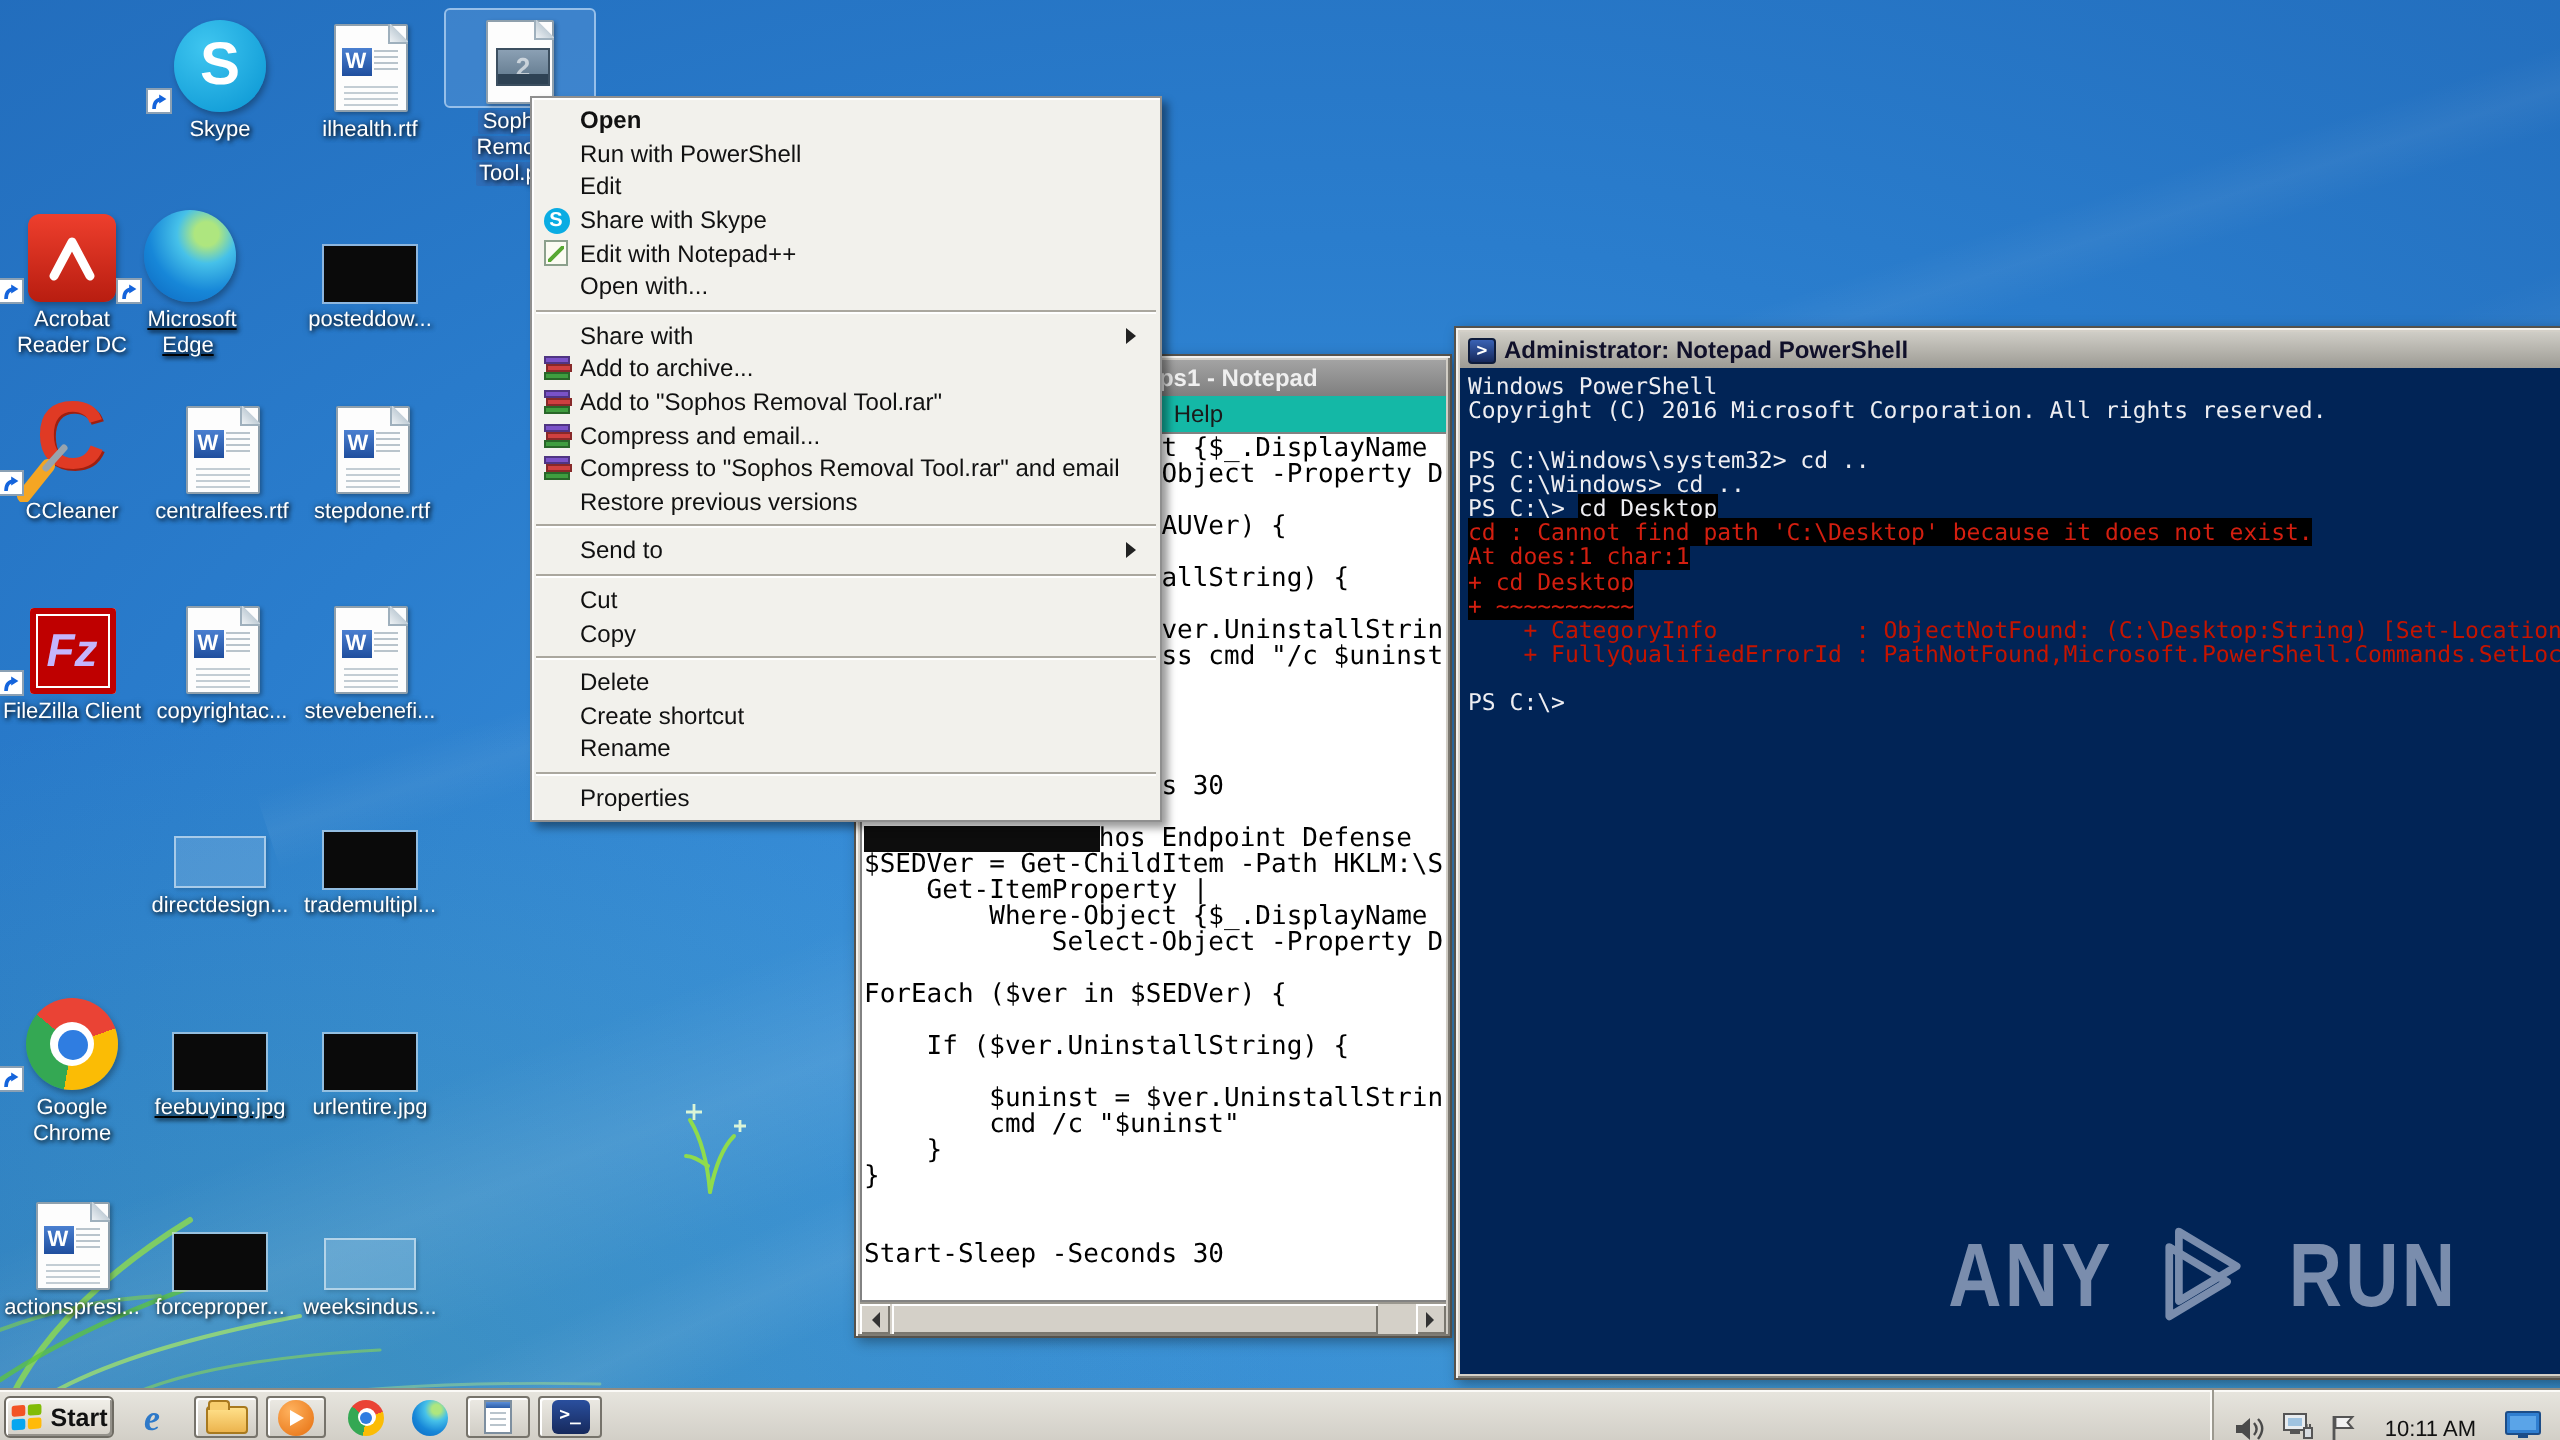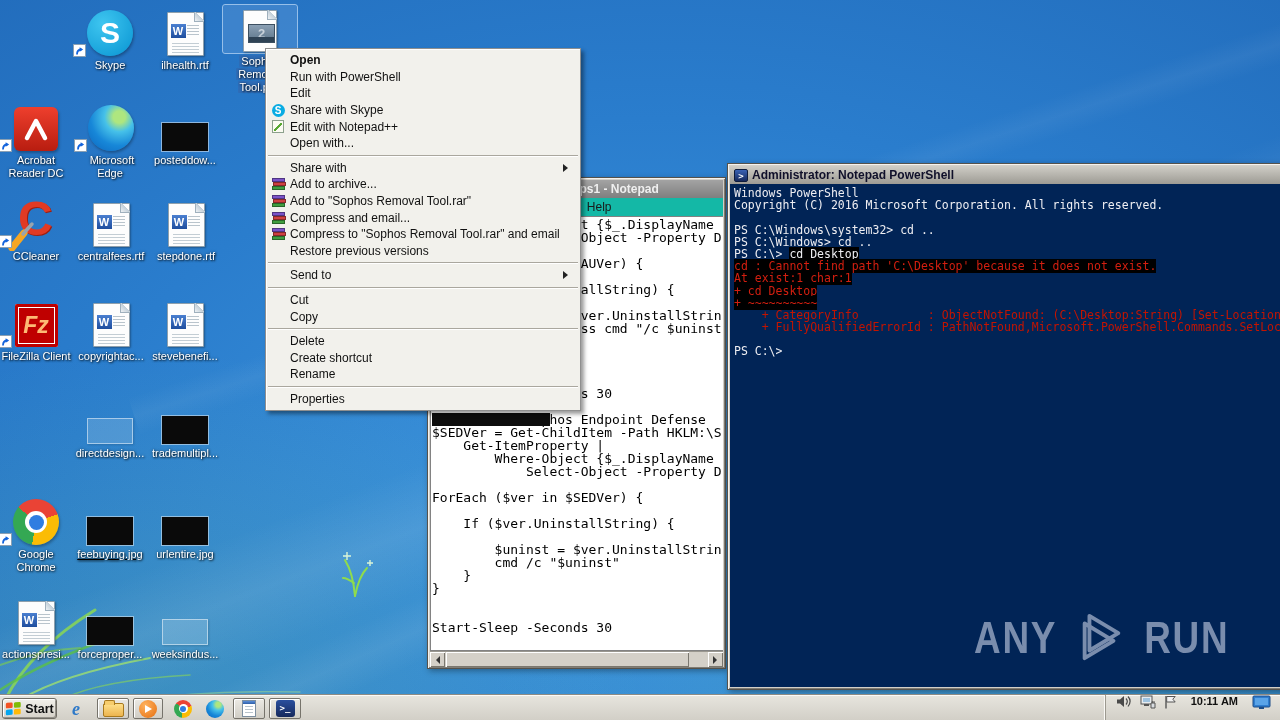--- a/index.html
+++ b/index.html
@@ -136,22 +136,22 @@
   .tb-wmp i{width:0;height:0;border:4px solid transparent;border-left:7px solid #fff;margin-left:4px;}
   .cir.small{width:18px;height:18px;box-shadow:none;}
   .cir.small .chr-center{inset:4.5px;}
   .cir.small .chr-center::after{inset:1.5px;}
   .tb-note{position:relative;width:14px;height:17px;background:#fff;border:1px solid #7d8fa0;}
   .tb-note::before{content:"";position:absolute;left:0;right:0;top:0;height:3px;background:linear-gradient(#5b8ed8,#2d5ea8);}
   .tb-note::after{content:"";position:absolute;left:2px;right:2px;top:5px;height:8px;
     background:repeating-linear-gradient(#b9c4cc 0 1px,transparent 1px 3px);}
   .tb-ps{width:19px;height:17px;background:linear-gradient(#2a4f9e,#16295c);border-radius:3px;
     color:#fff;font:bold 9px/17px "DejaVu Sans Mono",monospace;text-align:center;}
-  #tray{position:absolute;right:0;top:0;height:26px;display:flex;align-items:flex-start;gap:8px;padding:0 8px 0 10px;
-    border-left:1px solid #9c998f;box-shadow:-1px 0 0 #fbfaf7;font-weight:bold;}
+  #tray{position:absolute;right:0;top:0;height:26px;display:flex;align-items:flex-end;gap:8px;padding:0 8px 0 10px;
+    border-left:1px solid #9c998f;box-shadow:-1px 0 0 #fbfaf7;}
   #tray-time{font-size:11px;color:#111;padding:0 6px;}
   .tray-ico{display:flex;align-items:center;}
 
   .wmlogo{display:block;}
 </style>
 </head>
 <body>
 
 <div id="screen">
   <div class="streak s1"></div>
@@ -223,21 +223,21 @@
           </div>
           <div class="sc-arrow">
             <svg width="10" height="10" viewBox="0 0 10 10">
               <path d="M2 8.5 Q2 3.5 6.4 3.5" fill="none" stroke="#1464dc" stroke-width="1.8"></path>
               <path d="M4.6 1.2 L8.2 3.5 L4.6 5.8 Z" fill="#1464dc"></path>
             </svg>
           </div>
         </div>
         <div class="dicon-label"><span>Acrobat</span><br><span>Reader DC</span></div>
       </div>
-      <div class="dicon" style="left: 74px; top: 104px;">
+      <div class="dicon" style="left: 58px; top: 104px; text-decoration: underline;">
         <div class="dicon-img">
           <div class="cir" style="background:radial-gradient(circle at 68% 26%,#aee67f 0 13%,#46c1e9 32%,#1787d8 62%,#0b64bd 100%)"></div>
           <div class="sc-arrow">
             <svg width="10" height="10" viewBox="0 0 10 10">
               <path d="M2 8.5 Q2 3.5 6.4 3.5" fill="none" stroke="#1464dc" stroke-width="1.8"></path>
               <path d="M4.6 1.2 L8.2 3.5 L4.6 5.8 Z" fill="#1464dc"></path>
             </svg>
           </div>
         </div>
         <div class="dicon-label"><span>Microsoft Edge</span></div>
@@ -284,21 +284,21 @@
             <b class="wbox">W</b>
             <span class="plines"></span>
             <span class="plines2"></span>
           </div>
         </div>
         <div class="dicon-label"><span>stepdone.rtf</span></div>
       </div>
       <div class="dicon" style="left: -1px; top: 300px;">
         <div class="dicon-img">
           <div class="sq" style="width:43px;height:43px;background:#bf0000;border-radius:2px;box-shadow:inset 0 0 0 3px #bf0000, inset 0 0 0 4px #fff">
-            <span style="color:#fdba74;font:bold italic 23px 'Liberation Sans',sans-serif">Fz</span>
+            <span style="color:#c4b5fd;font:bold italic 23px 'Liberation Sans',sans-serif">Fz</span>
           </div>
           <div class="sc-arrow">
             <svg width="10" height="10" viewBox="0 0 10 10">
               <path d="M2 8.5 Q2 3.5 6.4 3.5" fill="none" stroke="#1464dc" stroke-width="1.8"></path>
               <path d="M4.6 1.2 L8.2 3.5 L4.6 5.8 Z" fill="#1464dc"></path>
             </svg>
           </div>
         </div>
         <div class="dicon-label"><span>FileZilla Client</span></div>
       </div>
@@ -451,21 +451,21 @@
       <span class="ttext">Administrator: Notepad PowerShell</span>
     </div>
     <div class="ps-body" id="ps-body">
       <div class="ln"><span class="seg-w">Windows PowerShell</span></div>
         <div class="ln"><span class="seg-w">Copyright (C) 2016 Microsoft Corporation. All rights reserved.</span></div>
         <div class="ln">&nbsp;</div>
         <div class="ln"><span class="seg-w">PS C:\Windows\system32&gt; cd ..</span></div>
         <div class="ln"><span class="seg-w">PS C:\Windows&gt; cd ..</span></div>
         <div class="ln"><span class="seg-w">PS C:\&gt; </span><span class="seg-whl">cd Desktop</span></div>
         <div class="ln"><span class="seg-rhl">cd : Cannot find path 'C:\Desktop' because it does not exist.</span></div>
-        <div class="ln"><span class="seg-rhl">At exist:1 char:1</span></div>
+        <div class="ln"><span class="seg-rhl">At does:1 char:1</span></div>
         <div class="ln"><span class="seg-rhl">+ cd Desktop</span></div>
         <div class="ln"><span class="seg-rhl">+ ~~~~~~~~~~</span></div>
         <div class="ln"><span class="seg-r">    + CategoryInfo          : ObjectNotFound: (C:\Desktop:String) [Set-Location</span></div>
         <div class="ln"><span class="seg-r">    + FullyQualifiedErrorId : PathNotFound,Microsoft.PowerShell.Commands.SetLoc</span></div>
         <div class="ln">&nbsp;</div>
         <div class="ln"><span class="seg-w">PS C:\&gt;</span></div>
         <div id="watermark">
         <span>ANY</span>
         <svg class="wmlogo" width="56" height="52" viewBox="0 0 58 54">
           <g fill="none" stroke="#8b9cba" stroke-width="4" stroke-linejoin="round">

